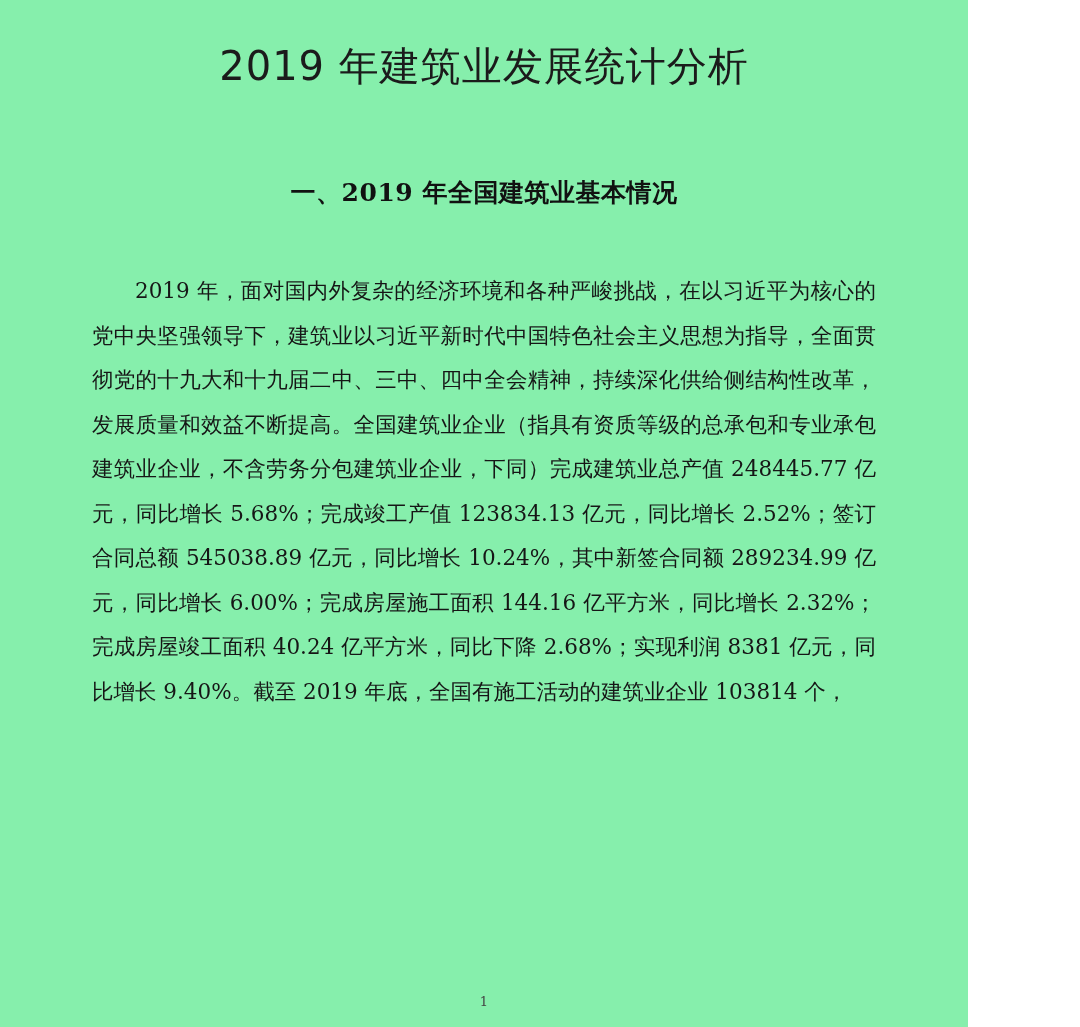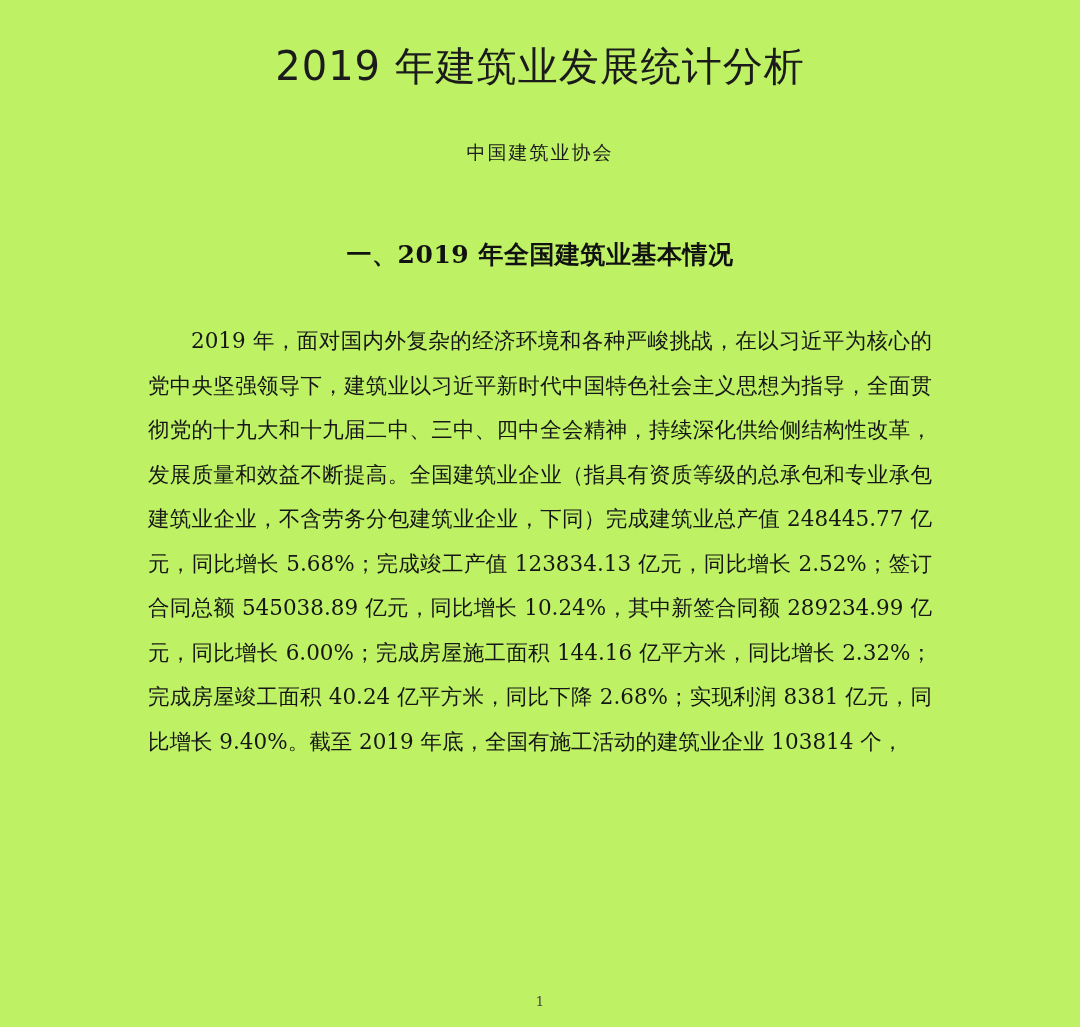--- a/index.html
+++ b/index.html
@@ -1,24 +1,24 @@
 <!DOCTYPE html>
 <html><head>
 <meta charset="utf-8">
 <style>
   html, body {
     margin: 0;
     padding: 0;
     background: #ffffff;
   }
   .page {
-    width: 1080px;
+    width: 968px;
     height: 1027px;
     position: relative;
-    background: #bef264;
+    background: #86efac;
     overflow: hidden;
     box-sizing: border-box;
     font-family: "DejaVu Sans", sans-serif;
     color: #1a1a1a;
   }
   .doc-title {
     text-align: center;
     font-family: "DejaVu Sans", sans-serif;
     font-size: 40px;
     font-weight: 400;
@@ -37,21 +37,21 @@
     margin: 0;
     padding-top: 48px;
     letter-spacing: 2px;
   }
   .section-heading {
     text-align: center;
     font-family: "DejaVu Serif", serif;
     font-size: 25px;
     font-weight: 700;
     color: #111111;
-    margin: 0;
+    margin: 12px;
     padding-top: 72px;
     letter-spacing: 0.5px;
   }
   .body-wrap {
     margin: 0 auto;
     padding-top: 40px;
     width: 800px;
   }
   .body-para {
     font-family: "DejaVu Serif", serif;
@@ -75,21 +75,20 @@
     color: #444444;
   }
 </style>
 </head>
 <body>
 
 <div class="page">
 
   <h1 class="doc-title">2019 年建筑业发展统计分析</h1>
 
-  <div class="doc-author">中国建筑业协会</div>
 
   <h2 class="section-heading">一、2019 年全国建筑业基本情况</h2>
 
   <div class="body-wrap">
     <p class="body-para">2019 年，面对国内外复杂的经济环境和各种严峻挑战，在以习近平为核心的党中央坚强领导下，建筑业以习近平新时代中国特色社会主义思想为指导，全面贯彻党的十九大和十九届二中、三中、四中全会精神，持续深化供给侧结构性改革，发展质量和效益不断提高。全国建筑业企业（指具有资质等级的总承包和专业承包建筑业企业，不含劳务分包建筑业企业，下同）完成建筑业总产值 248445.77 亿元，同比增长 5.68%；完成竣工产值 123834.13 亿元，同比增长 2.52%；签订合同总额 545038.89 亿元，同比增长 10.24%，其中新签合同额 289234.99 亿元，同比增长 6.00%；完成房屋施工面积 144.16 亿平方米，同比增长 2.32%；完成房屋竣工面积 40.24 亿平方米，同比下降 2.68%；实现利润 8381 亿元，同比增长 9.40%。截至 2019 年底，全国有施工活动的建筑业企业 103814 个，</p>
   </div>
 
   <div class="page-number">1</div>
 
 </div>

